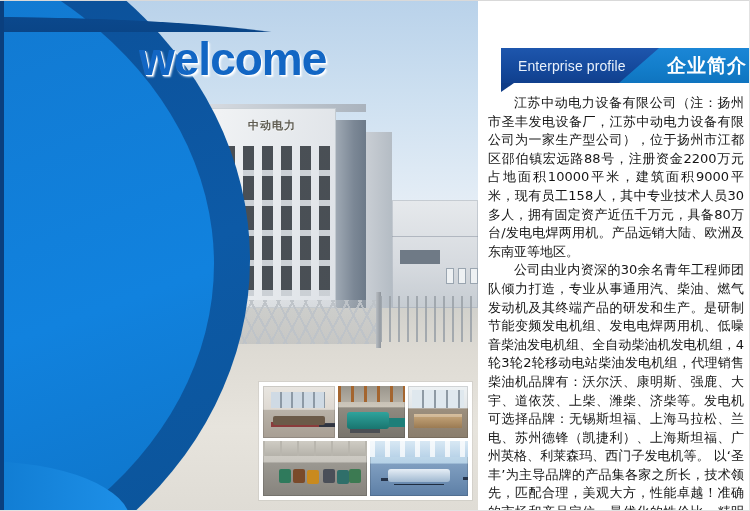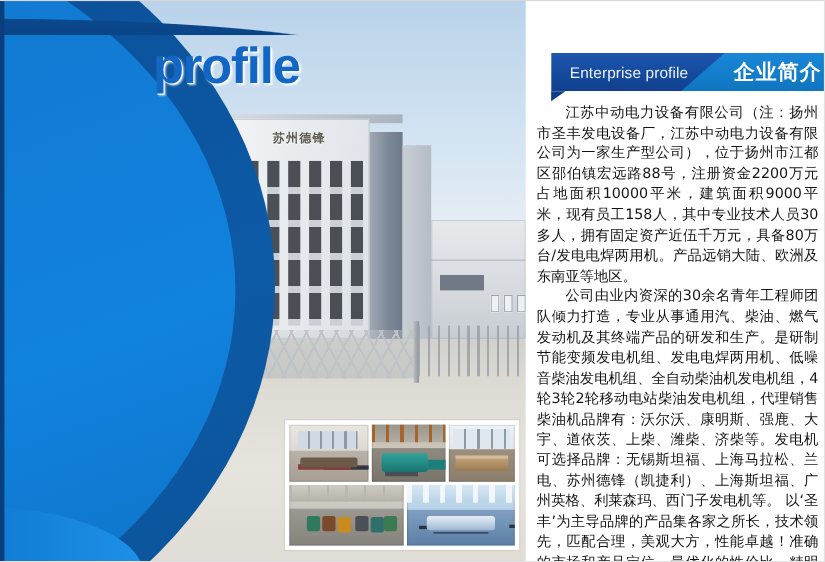--- a/index.html
+++ b/index.html
@@ -308,21 +308,21 @@
 
     <div class="wincol" style="left:186px"></div>
     <div class="wincol" style="left:205px"></div>
     <div class="wincol" style="left:224px"></div>
     <div class="wincol" style="left:243px"></div>
     <div class="wincol" style="left:262px"></div>
     <div class="wincol" style="left:281px"></div>
     <div class="wincol" style="left:300px"></div>
     <div class="wincol" style="left:319px"></div>
 
-    <div class="roof-sign">苏州德锋</div>
+    <div class="roof-sign">中动电力</div>
 
     <div class="bld-hall"></div>
     <div class="hall-band"></div>
     <div class="hall-dark"></div>
     <div class="hall-win" style="left:446px"></div>
     <div class="hall-win" style="left:458px"></div>
     <div class="hall-win" style="left:470px"></div>
 
     <div class="sign-ramp"></div>
     <div class="sign-base"></div>
@@ -334,21 +334,21 @@
     <div class="gate-post" style="left:150px"></div>
     <div class="gate-post" style="left:376px"></div>
     <div class="fence"></div>
 
     <div class="swoosh-navy"></div>
     <div class="swoosh-blue"></div>
     <div class="topbar-navy"></div>
     <div class="bottom-wedge"></div>
     <div class="left-strip"></div>
 
-    <div id="welcome">profile</div>
+    <div id="welcome">welcome</div>
 
     <div id="collage">
       <div class="ph ph1"></div>
       <div class="ph ph2"></div>
       <div class="ph ph3"></div>
       <div class="ph ph4"></div>
       <div class="ph ph5"></div>
     </div>
 
   </div>

